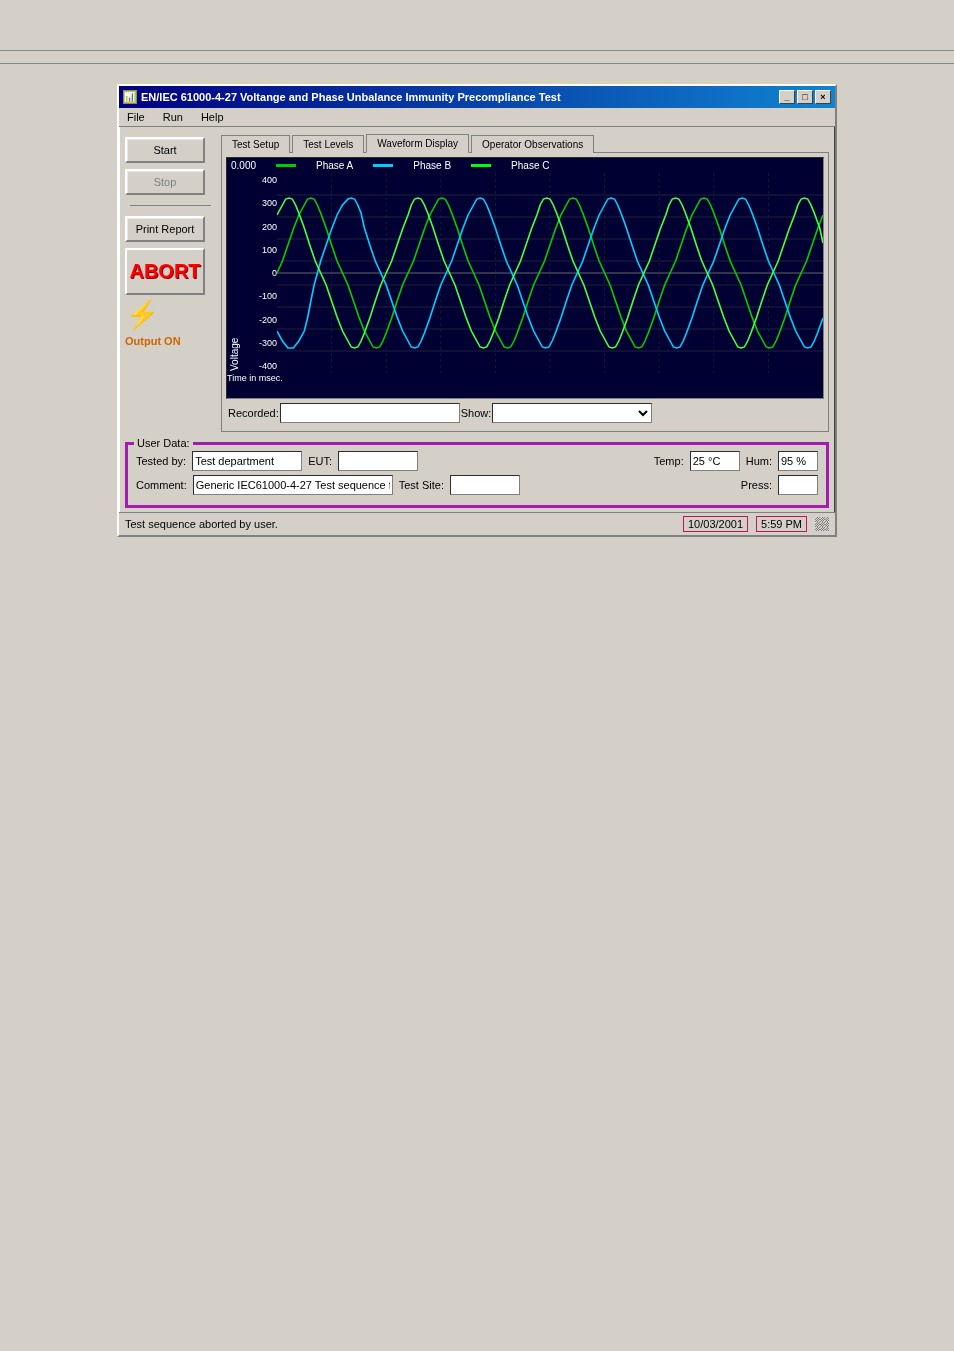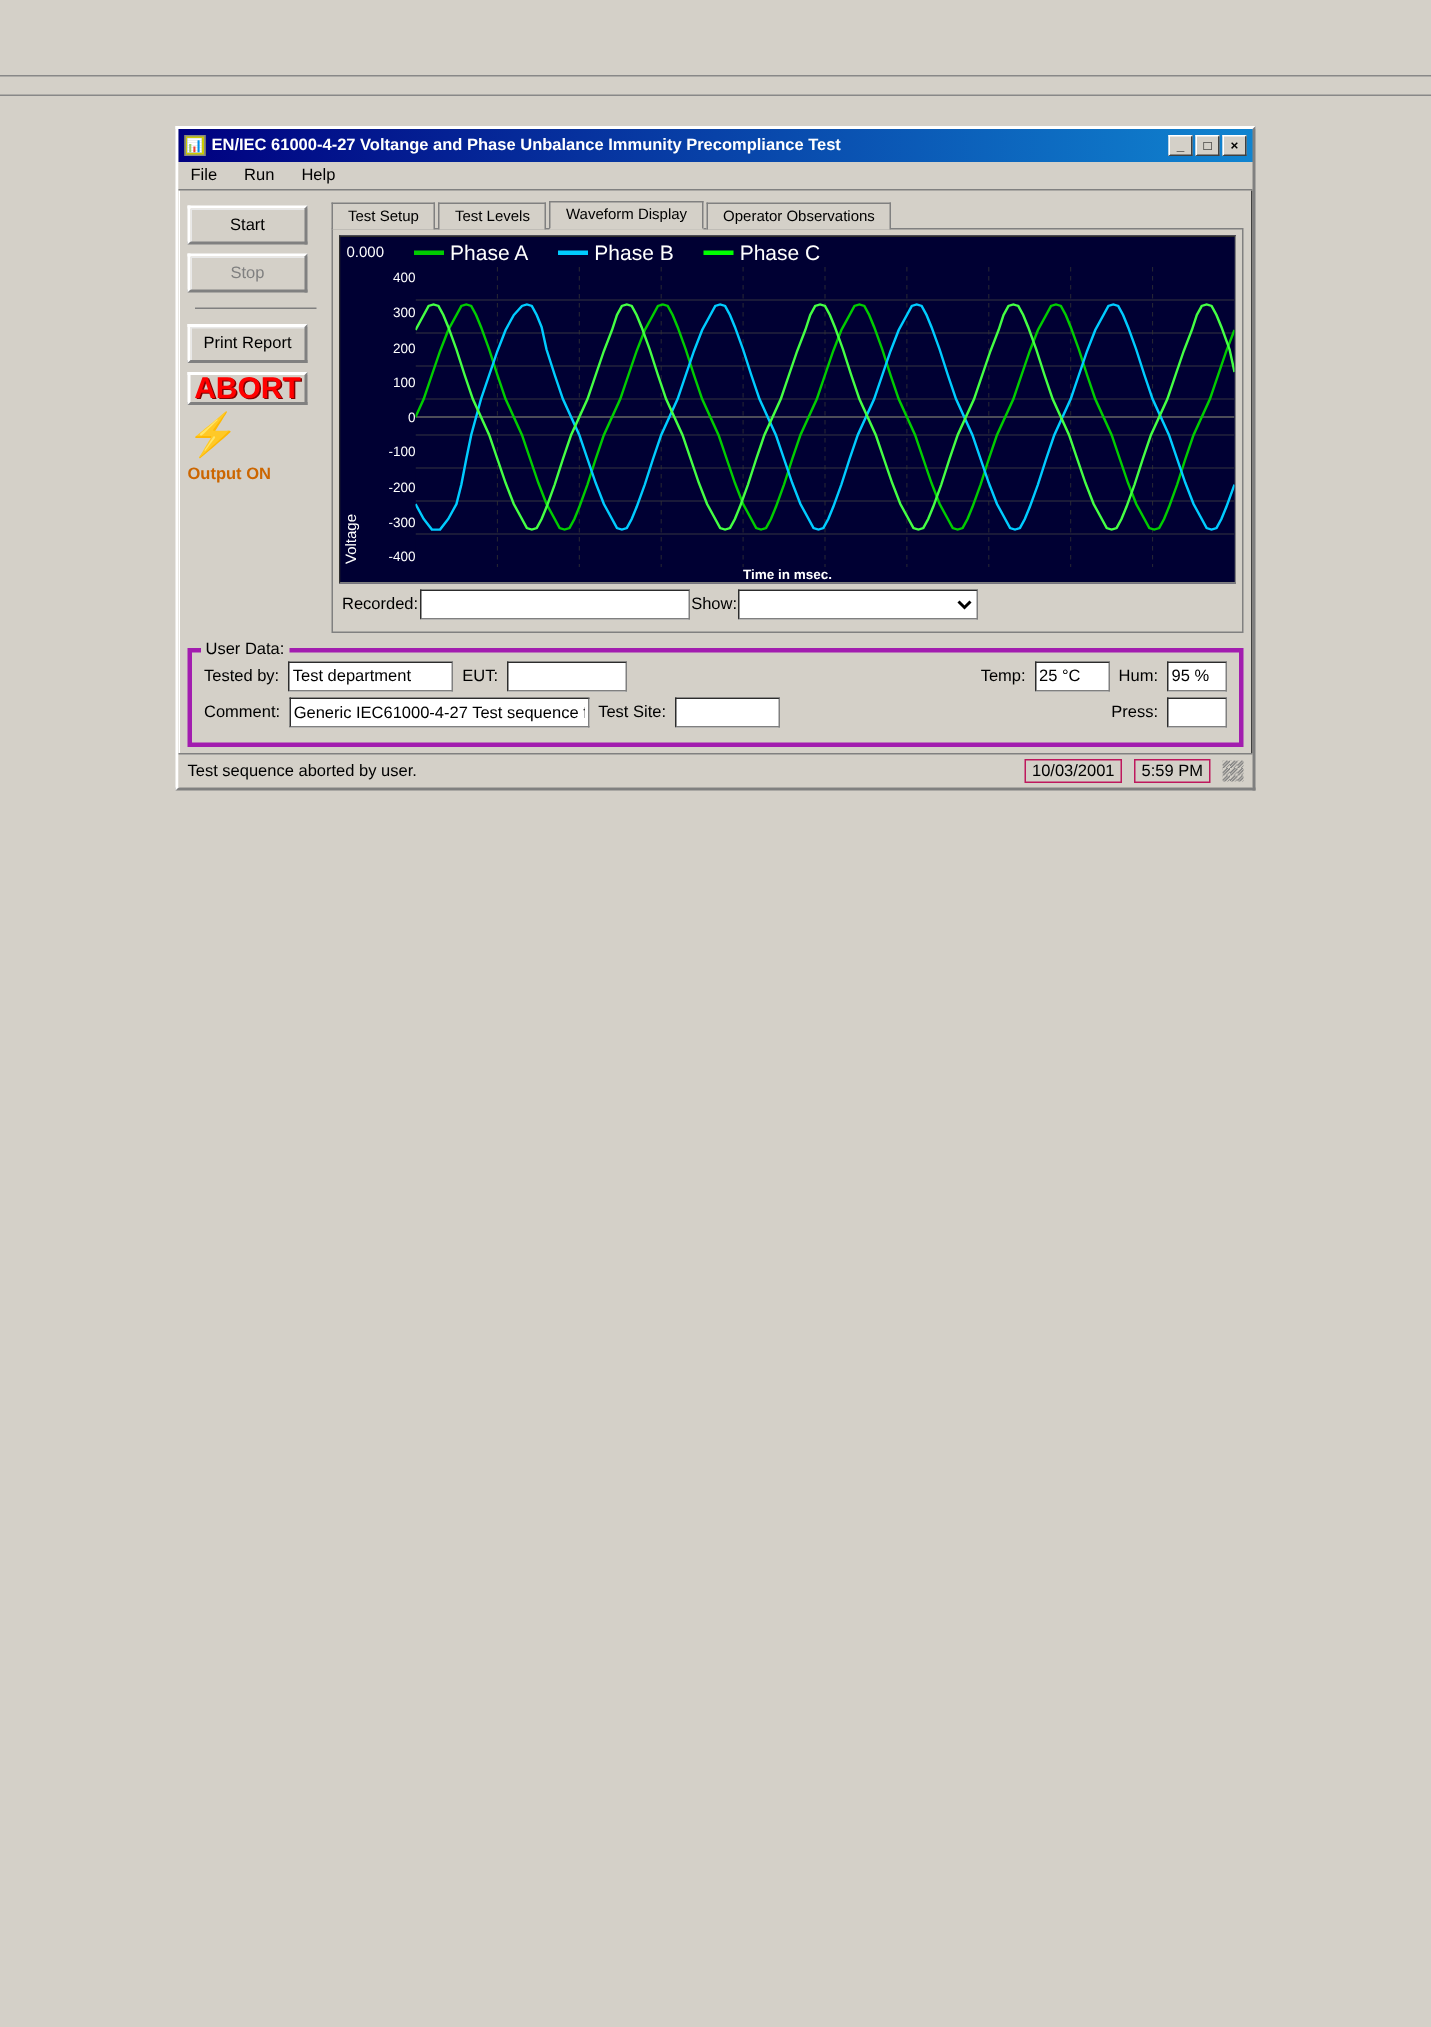--- a/index.html
+++ b/index.html
@@ -144,21 +144,21 @@
       color: black;
     }
 
     .win-button.disabled {
       color: #808080;
       cursor: default;
     }
 
     .abort-button {
       width: 80px;
-      height: 22px;
+      height: 47px;
       background: #d4d0c8;
       border: 2px solid #ffffff;
       border-right-color: #808080;
       border-bottom-color: #808080;
       font-size: 20px;
       font-weight: bold;
       color: red;
       cursor: pointer;
       display: flex;
       align-items: center;
@@ -234,23 +234,23 @@
       gap: 20px;
     }
 
     .chart-header .time-display {
       color: white;
     }
 
     .legend-item {
       display: flex;
       align-items: center;
-      gap: 4px;
-      color: white;
-      font-size: 14px;
+      gap: 20px;
+      color: white;
+      font-size: 10px;
     }
 
     .legend-color {
       width: 20px;
       height: 3px;
     }
 
     .chart-body {
       display: flex;
       position: relative;
@@ -302,25 +302,24 @@
       flex-direction: column;
     }
 
     .x-axis-ticks {
       display: flex;
       justify-content: space-between;
       padding: 2px 4px 0 40px;
     }
 
     .x-axis-label {
-      text-align: center;
+      text-align: left;
       color: white;
       font-size: 9px;
-      padding-bottom: 0;
-      font-weight: bold;
+      padding-bottom: 15px;
     }
 
     
     .recorded-row {
       display: flex;
       align-items: center;
       gap: 1px;
       padding: 4px 2px;
       font-size: 11px;
     }

